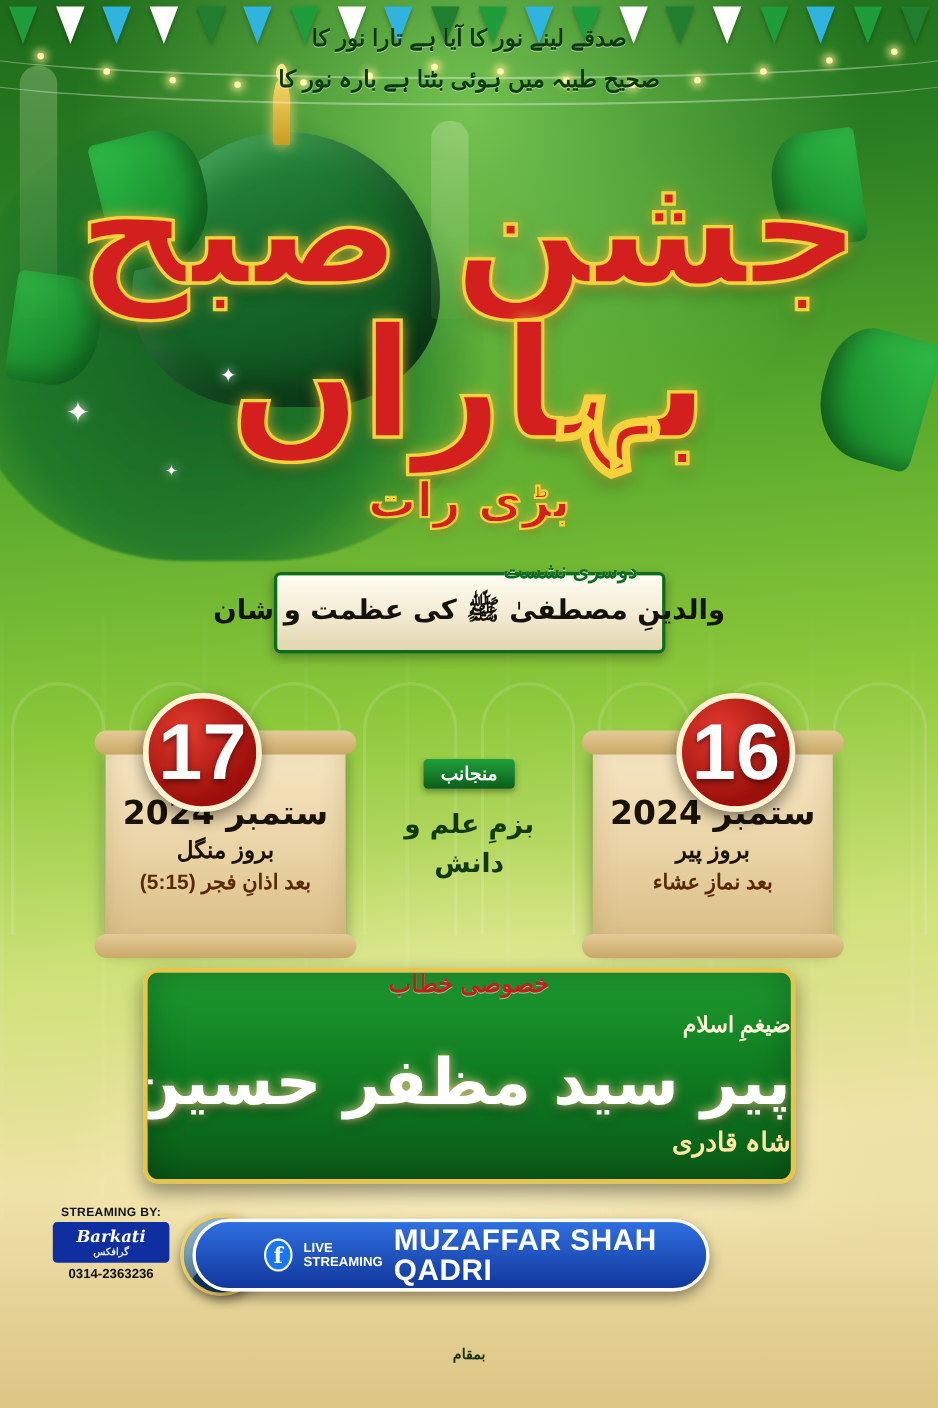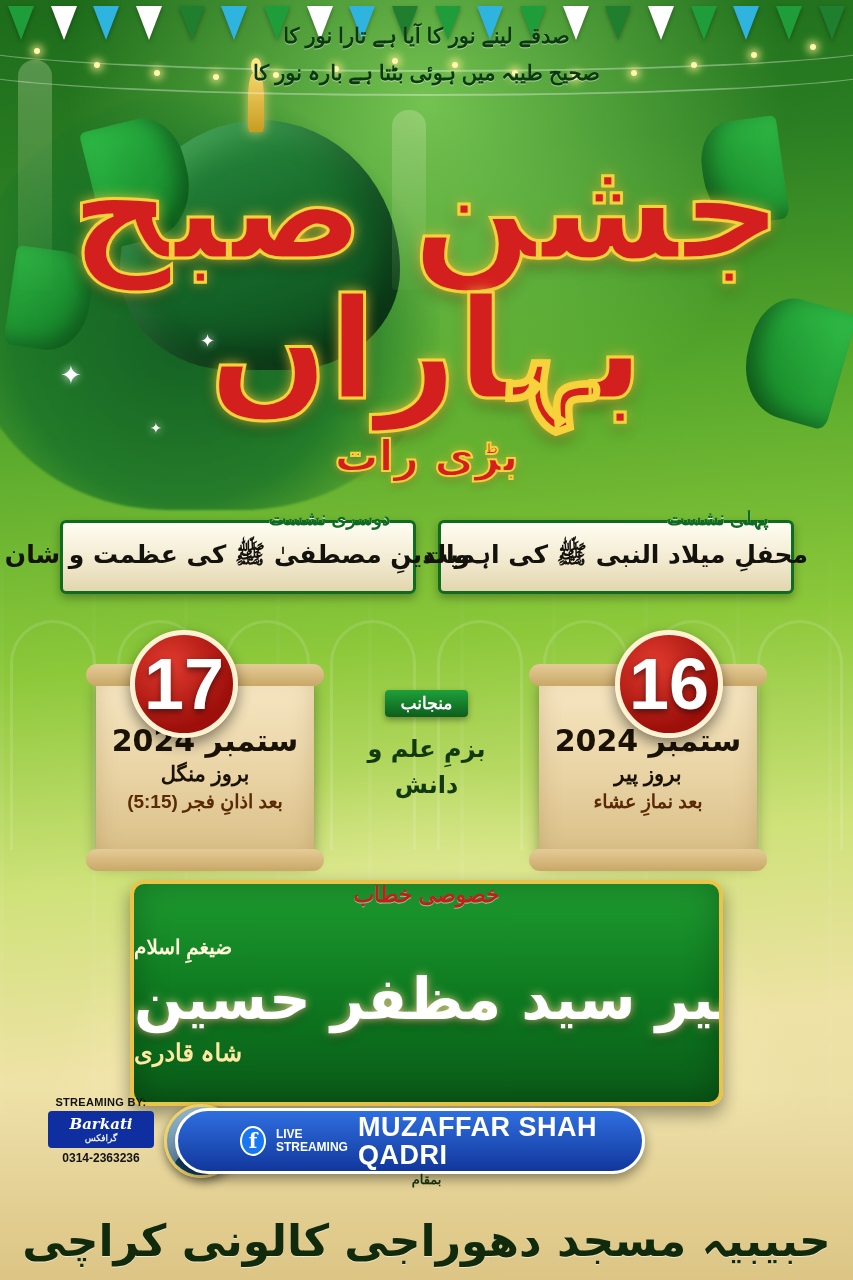--- a/index.html
+++ b/index.html
@@ -234,26 +234,26 @@
     color:#fff; font-size: 17px; font-weight:bold;
     box-shadow: 0 3px 6px rgba(0,0,0,.35);
   }
   .center-tag .ct-line {
     margin-top: 14px; color:#123a10; font-size: 24px; font-weight:bold;
     font-family:"DejaVu Sans", sans-serif; line-height:1.5;
   }
 
   
   .speaker {
-    position:absolute; top: 880px; left: 130px; right: 130px; height: 226px;
+    position:absolute; top: 880px; left: 130px; right: 130px; height: 196px;
     background: linear-gradient(180deg,#1f9c30 0%, #0e7a20 50%, #0a5c18 100%);
     border: 4px solid #e9c44a;
     border-radius: 14px;
     box-shadow: 0 8px 18px rgba(0,0,0,.4), inset 0 0 34px rgba(0,0,0,.28);
-    display:flex; flex-direction:column; align-items:flex-end; justify-content:center;
+    display:flex; flex-direction:column; align-items:flex-start; justify-content:center;
     direction: rtl; gap: 6px; overflow:hidden;
   }
   .speaker .khitab {
     position:absolute; top: -2px; left:50%; transform:translateX(-50%);
     color:#c81c1c; font-size: 22px; font-weight:bold;
     text-shadow:0 1px 0 rgba(255,255,255,.5);
   }
   .speaker .title-small { color:#fff8d8; font-size: 20px; font-weight:bold; margin-top: 16px; }
   .speaker .name {
     color:#fff; font-size: 58px; font-weight:bold;
@@ -417,24 +417,20 @@
     <div>صحیح طیبہ میں ہوئی بٹتا ہے بارہ نور کا</div>
   </div>
 
   <div class="title-wrap">
     <div class="title-main">جشن صبح بہاراں</div>
   </div>
   <div class="title-sub">بڑی رات</div>
 
   <div class="sessions">
     <div class="session">
-      <span class="s-label">پہلی نشست</span>
-      <span class="s-text">محفلِ میلاد النبی ﷺ کی اہمیت</span>
-    </div>
-    <div class="session">
       <span class="s-label">دوسری نشست</span>
       <span class="s-text">والدینِ مصطفیٰ ﷺ کی عظمت و شان</span>
     </div>
   </div>
 
   <div class="scrolls">
 
     <div class="scroll right">
       <div class="inner">
         <div class="date-line">ستمبر 2024</div>
@@ -488,19 +484,15 @@
       <div>LIVE</div>
       <div>STREAMING</div>
     </div>
     <div>
       <div class="names">MUZAFFAR SHAH QADRI</div>
     </div>
   </div>
 
   <div class="venue">
     <span class="crest">بمقام</span>
-    <div class="vline">
-      <span>حبیبیہ مسجد</span>
-      <span>دھوراجی کالونی کراچی</span>
-    </div>
   </div>
 
 </div>
 
 </body></html>

